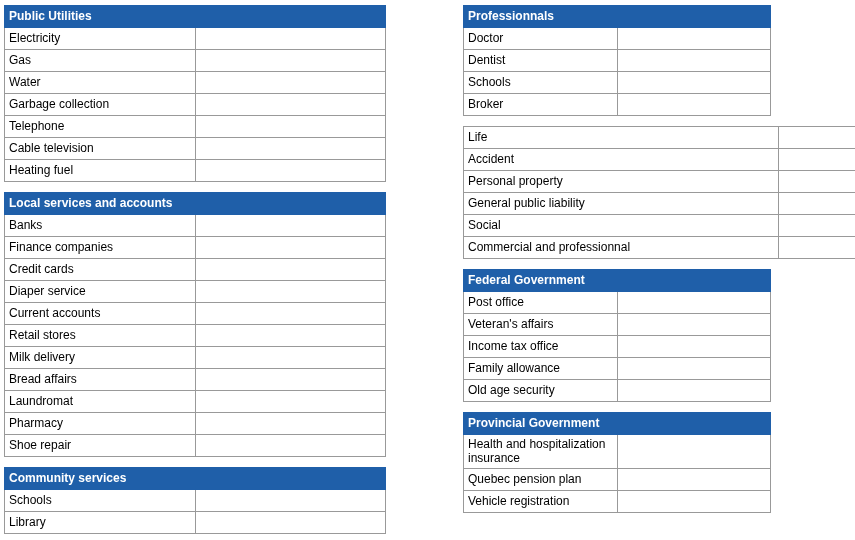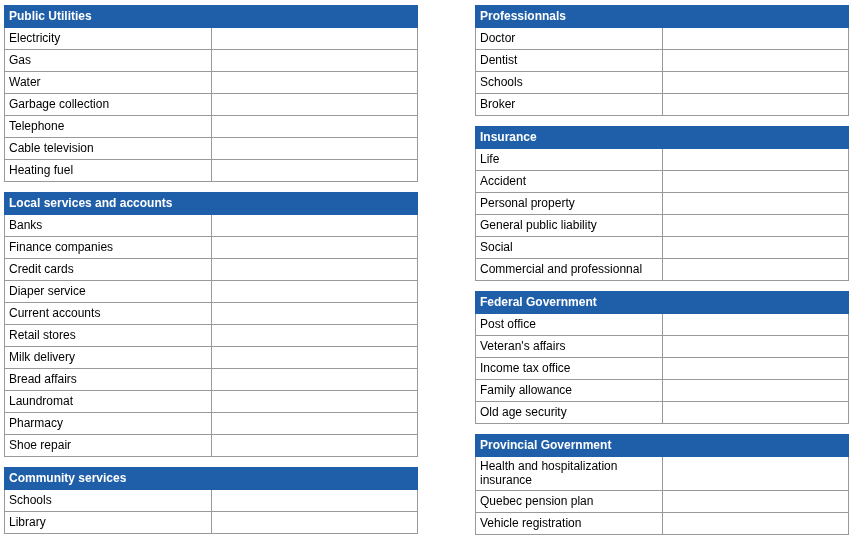--- a/index.html
+++ b/index.html
@@ -39,22 +39,22 @@
     width: 428px;
     padding-left: 36px;
   }
   .section {
     margin-bottom: 10px;
   }
   table.tbl {
     border-collapse: collapse;
     table-layout: fixed;
   }
-  .col-left table.tbl { width: 414px; }
-  .col-right table.tbl { width: 374px; margin-left: 12px; }
+  .col-left table.tbl { width: 382px; }
+  .col-right table.tbl { width: 308px; }
 
   tr.hdr td {
     background: #1F5FA9;
     color: #ffffff;
     font-weight: bold;
     font-size: 12px;
     padding: 2px 4px 3px 4px;
     border: 1px solid #1F5FA9;
     line-height: 14px;
     height: 16px;
@@ -225,23 +225,20 @@
             <td class="label">Broker</td>
             <td class="box"></td>
           </tr>
         </tbody>
           </table>
       </div>
 
       <div class="section">
         <table class="tbl">
           <tbody>
-              <tr class="hdr">
-            <td class="hdrcell" colspan="2">Insurance</td>
-          </tr>
           <tr class="row">
             <td class="label">Life</td>
             <td class="box"></td>
           </tr>
           <tr class="row">
             <td class="label">Accident</td>
             <td class="box"></td>
           </tr>
           <tr class="row">
             <td class="label">Personal property</td>

